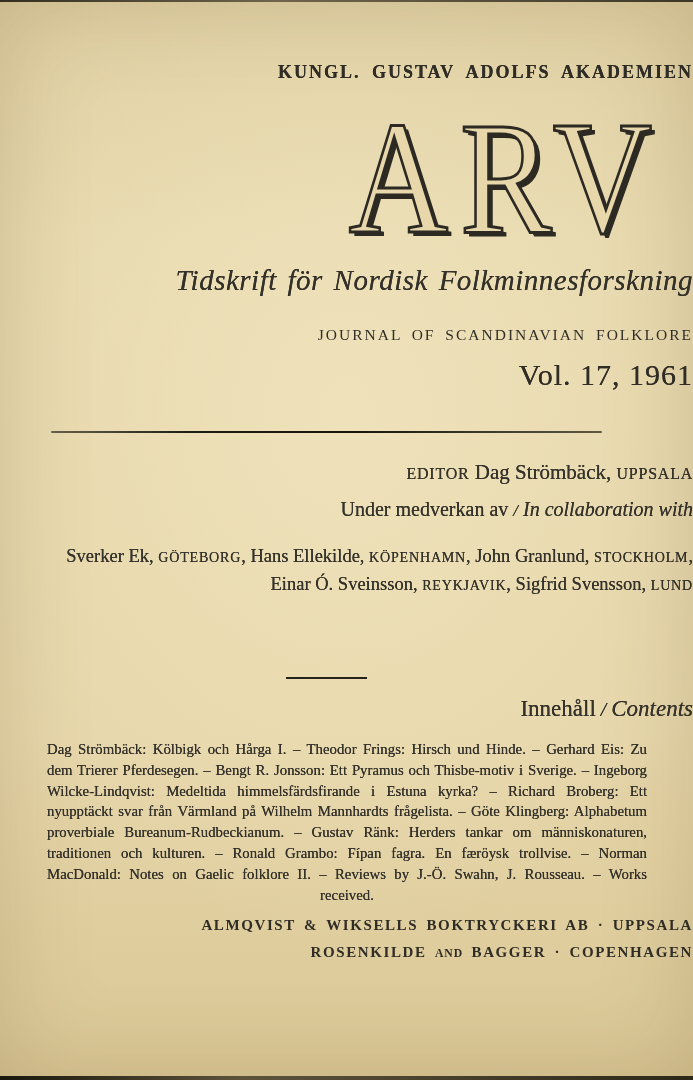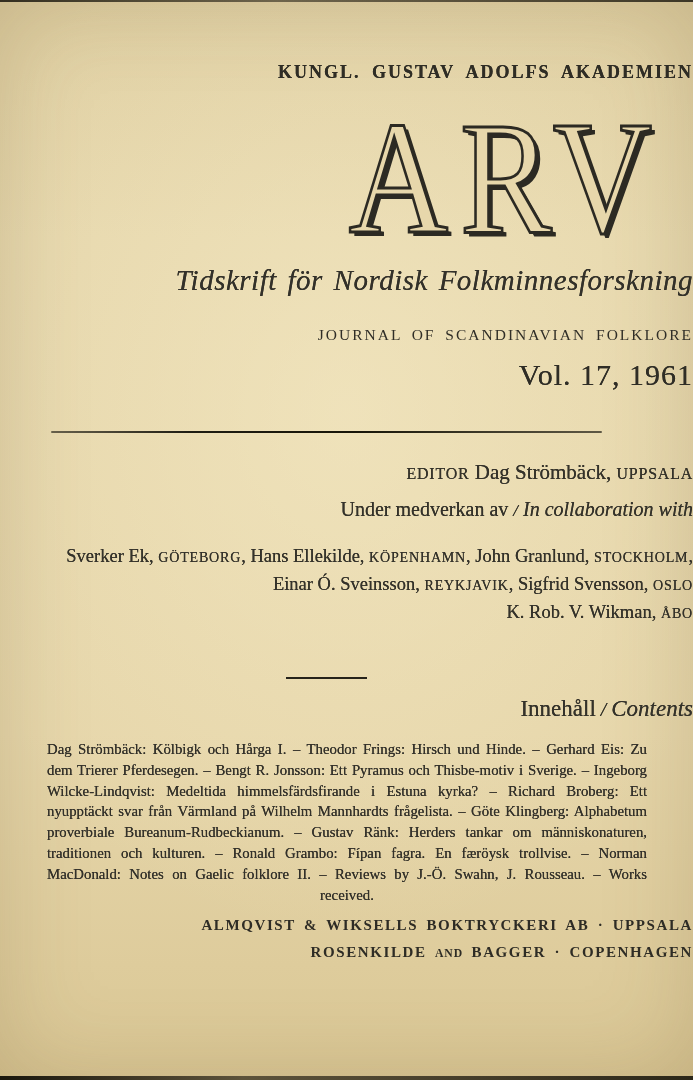--- a/index.html
+++ b/index.html
@@ -128,22 +128,21 @@
 <div class="block volume">Vol. 17, 1961</div>
 
 <div class="rule-long"></div>
 
 <div class="block editor-line"><span class="seg-city">EDITOR</span><span class="seg-name"> Dag Strömbäck, </span><span class="seg-city">UPPSALA</span></div>
 
 <div class="block collab-intro"><span class="seg-name">Under medverkan av</span><span class="seg-sep">/</span><span class="seg-italic">In collaboration with</span></div>
 
 <div class="block collaborators">
     <div class="collab-line"><span class="seg-name">Sverker Ek, </span><span class="seg-city">GÖTEBORG</span><span class="seg-name">, Hans Ellekilde, </span><span class="seg-city">KÖPENHAMN</span><span class="seg-name">, John Granlund, </span><span class="seg-city">STOCKHOLM</span><span class="seg-name">,</span></div>
-    <div class="collab-line"><span class="seg-name">Einar Ó. Sveinsson, </span><span class="seg-city">REYKJAVIK</span><span class="seg-name">, Sigfrid Svensson, </span><span class="seg-city">OSLO</span></div>
-    <div class="collab-line"><span class="seg-name">K. Rob. V. Wikman, </span><span class="seg-city">ÅBO</span></div>
+    <div class="collab-line"><span class="seg-name">Einar Ó. Sveinsson, </span><span class="seg-city">REYKJAVIK</span><span class="seg-name">, Sigfrid Svensson, </span><span class="seg-city">LUND</span></div>
   </div>
 
 <div class="rule-short"></div>
 
 <div class="block contents-heading"><span class="seg-name">Innehåll</span><span class="seg-sep">/</span><span class="seg-italic">Contents</span></div>
 
 <div class="contents-body">Dag Strömbäck: Kölbigk och Hårga I. – Theodor Frings: Hirsch und Hinde. – Gerhard Eis: Zu dem Trierer Pferdesegen. – Bengt R. Jonsson: Ett Pyramus och Thisbe-motiv i Sverige. – Ingeborg Wilcke-Lindqvist: Medeltida himmelsfärdsfirande i Estuna kyrka? – Richard Broberg: Ett nyupptäckt svar från Värmland på Wilhelm Mannhardts frågelista. – Göte Klingberg: Alphabetum proverbiale Bureanum-Rudbeckianum. – Gustav Ränk: Herders tankar om människonaturen, traditionen och kulturen. – Ronald Grambo: Fípan fagra. En færöysk trollvise. – Norman MacDonald: Notes on Gaelic folklore II. – Reviews by J.-Ö. Swahn, J. Rousseau. – Works received.</div>
 
 <div class="block imprint-1">ALMQVIST &amp; WIKSELLS BOKTRYCKERI AB · UPPSALA</div>
 

